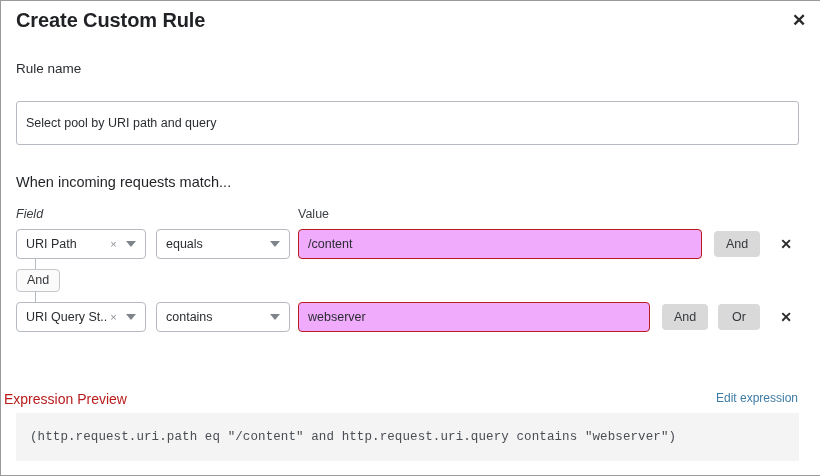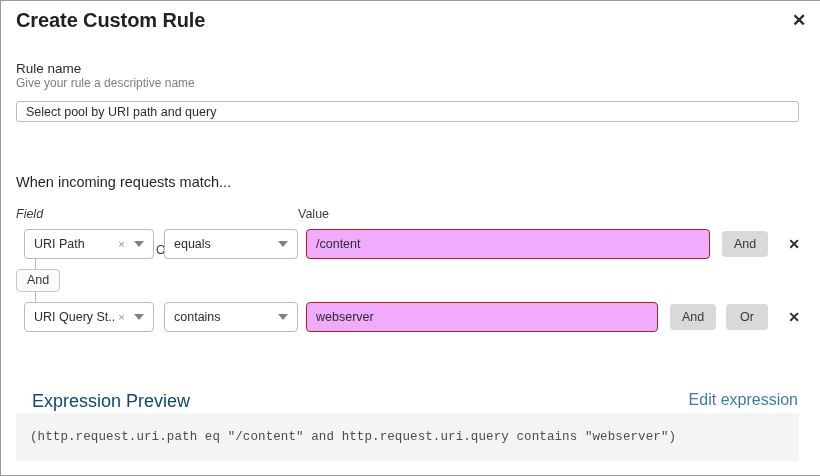--- a/index.html
+++ b/index.html
@@ -56,21 +56,21 @@
   }
   .sec-hint {
     position: absolute;
     left: 15px;
     font-size: 12px;
     color: #7b7f85;
   }
   .rule-name-input {
     position: absolute;
     left: 15px; top: 100px;
-    width: 783px; height: 21px;
+    width: 783px; height: 44px;
     border: 1px solid #b6bbc1;
     border-radius: 3px;
     background: #fff;
     padding: 0 9px;
     font-size: 12.5px;
     color: #2a2d31;
     font-family: "Liberation Sans", sans-serif;
     outline: none;
   }
 
@@ -87,21 +87,21 @@
     position: absolute;
     top: 206px;
     font-size: 12.5px;
     color: #3b3f44;
   }
   .col-head.field    { left: 15px; font-style: italic; }
   .col-head.operator { left: 155px; margin-top: 36px; }
   .col-head.value    { left: 297px; }
 
   
-  .row { position: absolute; left: 8px; width: 656px; height: 30px; text-decoration: underline; }
+  .row { position: absolute; left: 0; width: 656px; height: 30px; text-decoration: underline; }
   .row.r1 { top: 228px; }
   .row.r2 { top: 301px; }
 
   .select-box {
     position: absolute;
     height: 30px;
     border: 1px solid #b6bbc1;
     border-radius: 4px;
     background: #fff;
     display: flex;
@@ -216,28 +216,28 @@
     background: #fbfbfb;
     font-size: 12.5px;
     color: #35383c;
     cursor: pointer;
     font-family: "Liberation Sans", sans-serif;
   }
 
   
   .expr-label {
     position: absolute;
-    left: 31px; top: 390px;
-    font-size: 18px;
-    color: #0c4a6e;
+    left: 3px; top: 390px;
+    font-size: 14px;
+    color: #b91c1c;
   }
   .edit-expr {
     position: absolute;
     right: 22px; top: 390px;
-    font-size: 16px;
+    font-size: 12px;
     color: #3d7ca6;
     text-decoration: none;
     cursor: pointer;
     margin-left: 32px;
   }
   .expr-box {
     position: absolute;
     left: 15px; top: 412px;
     width: 783px; height: 48px;
     background: #f4f4f5;
@@ -255,21 +255,20 @@
 </style>
 </head>
 <body>
 
 <div class="dialog">
 
   <div class="dlg-title">Create Custom Rule</div>
   <button class="close-btn">✕</button>
 
   <div class="sec-label" style="top:60px;">Rule name</div>
-  <div class="sec-hint" style="top:75px;">Give your rule a descriptive name</div>
   <input class="rule-name-input" type="text" value="Select pool by URI path and query" style="">
 
   <div class="match-heading">When incoming requests match...</div>
 
   <div class="col-head field">Field</div>
   <div class="col-head operator">Operator</div>
   <div class="col-head value">Value</div>
 
   <div class="row r1">
     <div class="select-box field-sel">

